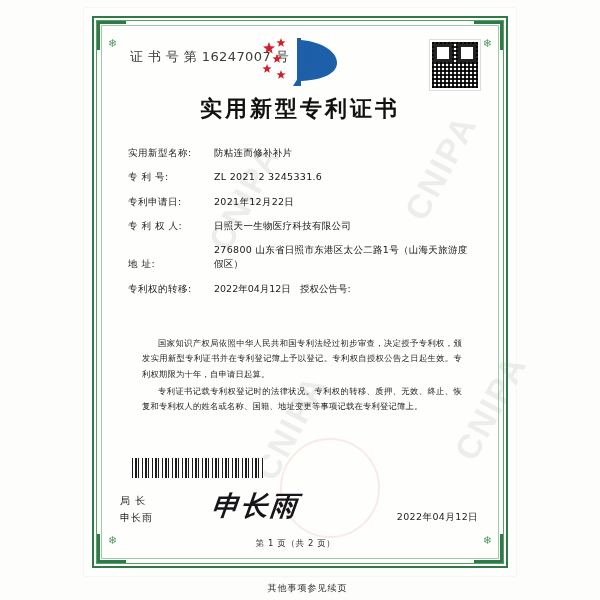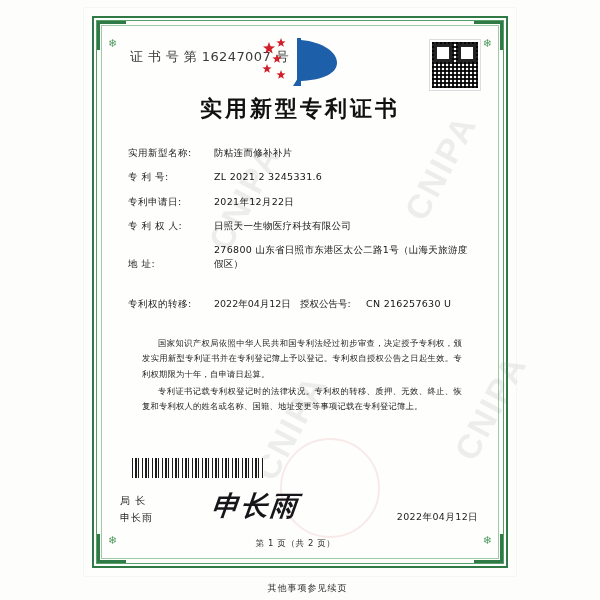--- a/index.html
+++ b/index.html
@@ -163,21 +163,20 @@
     color: #1d1d1d;
   }
   .row .val {
     flex: 1 1 auto;
     letter-spacing: 0.3px;
     color: #141414;
   }
   .row.split .half-lbl {
     width: 66px;
     flex: 0 0 66px;
-    margin-top: 15px;
   }
   .row.split .half-val {
     flex: 0 0 86px;
   }
 
   
   .paras {
     position: absolute;
     left: 58px;
     top: 328px;
@@ -334,21 +333,20 @@
         <div class="val">日照天一生物医疗科技有限公司</div>
       </div>
       <div class="row">
         <div class="lbl">地      址:</div>
         <div class="val">276800  山东省日照市东港区太公二路1号（山海天旅游度假区）</div>
       </div>
       <div class="row split">
         <div class="lbl">专利权的转移:</div>
         <div class="half-val">2022年04月12日</div>
         <div class="half-lbl">授权公告号:</div>
-        <div class="val">CN 216257630 U</div>
       </div>
     </div>
 
     <div class="paras">
       <p>国家知识产权局依照中华人民共和国专利法经过初步审查，决定授予专利权，颁发实用新型专利证书并在专利登记簿上予以登记。专利权自授权公告之日起生效。专利权期限为十年，自申请日起算。</p>
       <p>专利证书记载专利权登记时的法律状况。专利权的转移、质押、无效、终止、恢复和专利权人的姓名或名称、国籍、地址变更等事项记载在专利登记簿上。</p>
     </div>
 
     <div class="barcode"></div>
 

